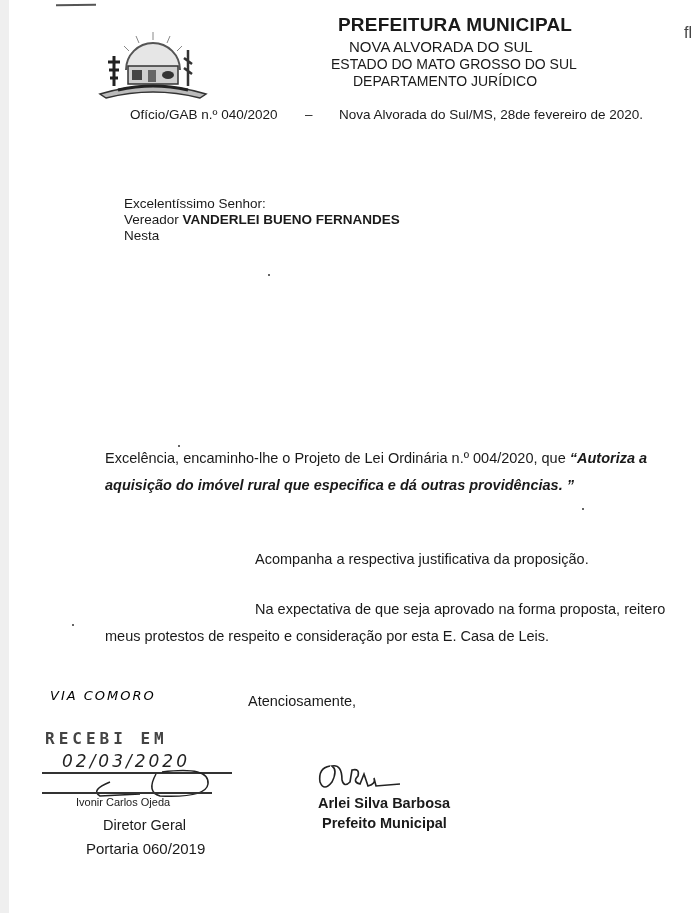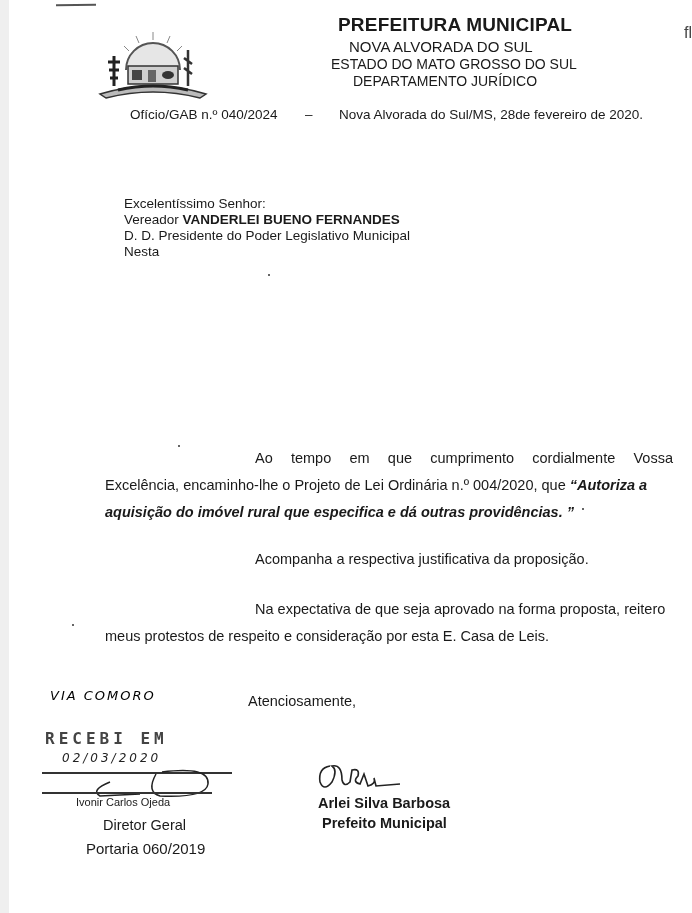--- a/index.html
+++ b/index.html
@@ -28,21 +28,21 @@
   .p1 { top:445px; }
   .indent { display:inline-block; width:150px; }
   .justify { text-align:justify; text-align-last:justify; }
   .bi { font-weight:bold; font-style:italic; }
   .p2 { left:255px; top:551px; font-size:14.5px; }
   .p3a { left:255px; top:601px; font-size:14.5px;text-align:right; }
   .p3b { left:105px; top:628px; font-size:14.5px; }
   .handnote { left:50px; top:688px; font-size:13px; font-style:italic; letter-spacing:2px; color:#000000; font-family:"DejaVu Sans", sans-serif; }
   .closing { left:248px; top:693px; font-size:14.5px; }
   .stamp { left:45px; top:729px; font-size:16px; font-weight:bold; letter-spacing:4px; color:#444; font-family:"DejaVu Sans Mono", monospace; }
-  .stamp-date { left:62px; top:751px; font-size:12px; font-style:italic; letter-spacing:3px; color:#222; font-family:"DejaVu Sans", sans-serif; }
+  .stamp-date { left:62px; top:751px; font-size:17px; font-style:italic; letter-spacing:3px; color:#222; font-family:"DejaVu Sans", sans-serif; }
   .rule1 { position:absolute; left:42px; top:772px; width:190px; height:1.5px; background:#333; }
   .rule2 { position:absolute; left:42px; top:792px; width:170px; height:1.5px; background:#333; }
   .sig1 { position:absolute; left:70px; top:762px; width:140px; height:38px; }
   .recv-name { left:76px; top:796px; font-size:11px; }
   .recv-role { left:103px; top:817px; font-size:14.5px; }
   .recv-port { left:86px; top:840px; font-size:15px; }
   .sig2 { position:absolute; left:316px; top:760px; width:90px; height:32px; }
   .mayor-name { left:318px; top:795px; font-size:14.5px; font-weight:bold; }
   .mayor-role { left:322px; top:815px; font-size:14.5px; font-weight:bold; }
 </style>
@@ -70,38 +70,36 @@
   <path d="M92 58 L92 22 M88 30 L96 36 M88 40 L96 46" stroke="#333" stroke-width="2.5"></path>
   <path d="M4 66 Q57 50 110 66 L104 70 Q57 58 10 70 Z" fill="#bbb" stroke="#333" stroke-width="1.5"></path>
   <path d="M22 62 Q57 54 92 62" stroke="#222" stroke-width="3" fill="none"></path>
 </svg>
 
 <div class="abs h-title">PREFEITURA MUNICIPAL</div>
 <div class="abs h1">NOVA ALVORADA DO SUL</div>
 <div class="abs h2">ESTADO DO MATO GROSSO DO SUL</div>
 <div class="abs h3">DEPARTAMENTO JURÍDICO</div>
 
-<div class="abs ref">Ofício/GAB n.º 040/2024</div>
+<div class="abs ref">Ofício/GAB n.º 040/2020</div>
 <div class="abs dash">–</div>
 <div class="abs place">Nova Alvorada do Sul/MS, 28de fevereiro de 2020.</div>
 
 <div class="abs addr">
   <div>Excelentíssimo Senhor:</div>
   <div><span>Vereador</span> <b>VANDERLEI BUENO FERNANDES</b></div>
-  <div>D. D. Presidente do Poder Legislativo Municipal</div>
   <div>Nesta</div>
 </div>
 
 <div class="dot" style="left:268px;top:274px;"></div>
 <div class="dot" style="left:178px;top:445px;"></div>
 <div class="dot" style="left:582px;top:508px;"></div>
 <div class="dot" style="left:72px;top:624px;"></div>
 
 <div class="para p1">
-  <div class="justify"><span class="indent"></span><span>Ao tempo em que cumprimento cordialmente Vossa</span></div>
   <div><span>Excelência, encaminho-lhe o Projeto de Lei Ordinária n.º 004/2020, que </span><span class="bi">“Autoriza a</span></div>
   <div class="bi">aquisição do imóvel rural que especifica e dá outras providências. ”</div>
 </div>
 
 <div class="abs p2">Acompanha a respectiva justificativa da proposição.</div>
 <div class="abs p3a">Na expectativa de que seja aprovado na forma proposta, reitero</div>
 <div class="abs p3b">meus protestos de respeito e consideração por esta E. Casa de Leis.</div>
 
 <div class="abs handnote">VIA COMORO</div>
 <div class="abs closing">Atenciosamente,</div>

